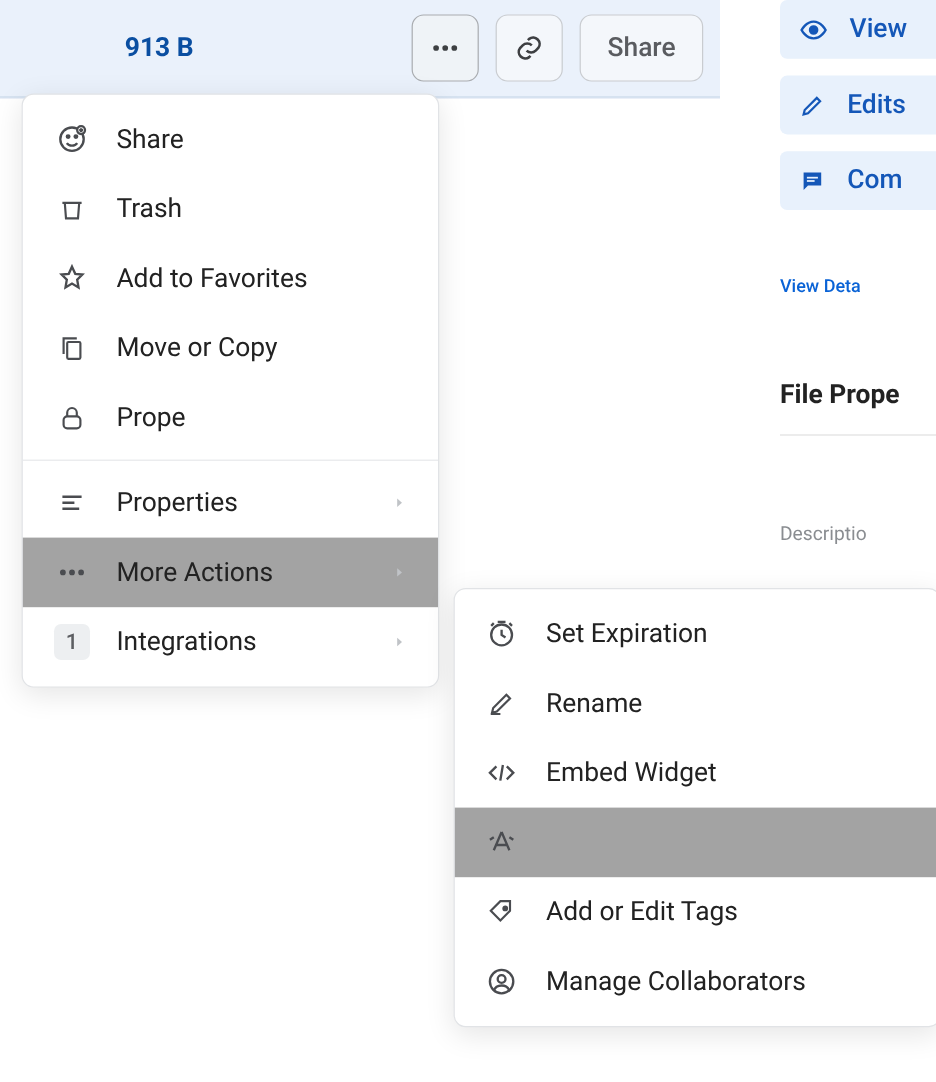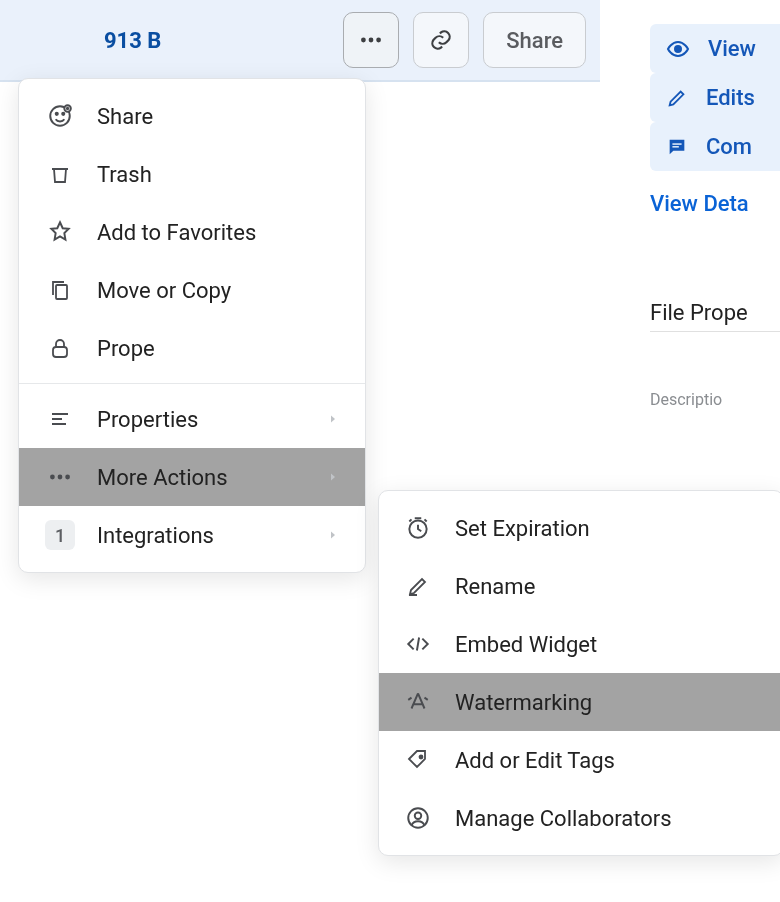--- a/index.html
+++ b/index.html
@@ -58,51 +58,51 @@
     display: flex;
     align-items: center;
     font-weight: 500;
   }
 
   
   .right-panel {
     position: absolute;
     top: 0; right: 0; bottom: 0;
     width: 130px;
-    padding-top: 24px;
     display: flex;
     flex-direction: column;
+    gap: 14px;
     overflow: hidden;
   }
   .chip {
     display: flex;
     align-items: center;
     gap: 18px;
     background: #e8f1fc;
     color: #1457b8;
     font-size: 22px;
     font-weight: 500;
     padding: 12px 16px;
     border-radius: 6px 0 0 6px;
     margin-left: 0;
     white-space: nowrap;
   }
   .chip svg { flex-shrink: 0; }
   .view-details {
     color: #0a63d6;
-    font-size: 22px;
+    font-size: 15px;
     font-weight: 500;
-    margin-top: 20px;
+    margin-top: 40px;
     white-space: nowrap;
   }
   .section-title {
     color: #222;
     font-size: 22px;
-    font-weight: 400;
-    margin-top: 84px;
+    font-weight: 700;
+    margin-top: 56px;
     white-space: nowrap;
   }
   .section-divider {
     border-top: 1px solid #e0e0e0;
     margin-top: 6px;
   }
   .desc-label {
     color: #8a8d91;
     font-size: 16px;
     margin-top: 58px;
@@ -361,21 +361,20 @@
     </span>
     <span>Embed Widget</span>
   </div>
 
   <div class="menu-item hover">
     <span class="icon-slot">
       <svg width="26" height="26" viewBox="0 0 24 24" fill="none" stroke="currentColor" stroke-width="1.8">
         <path d="M12 4l-6 14M12 4l6 14M8 14h8M3 10l3-2M21 10l-3-2"></path>
       </svg>
     </span>
-    <span>Watermarking</span>
   </div>
 
   <div class="menu-item">
     <span class="icon-slot">
       <svg width="24" height="24" viewBox="0 0 24 24" fill="none" stroke="currentColor" stroke-width="1.8">
         <path d="M3 11l8-8h8v8l-8 8-8-8z"></path>
         <circle cx="15" cy="9" r="1.5" fill="currentColor"></circle>
       </svg>
     </span>
     <span>Add or Edit Tags</span>

